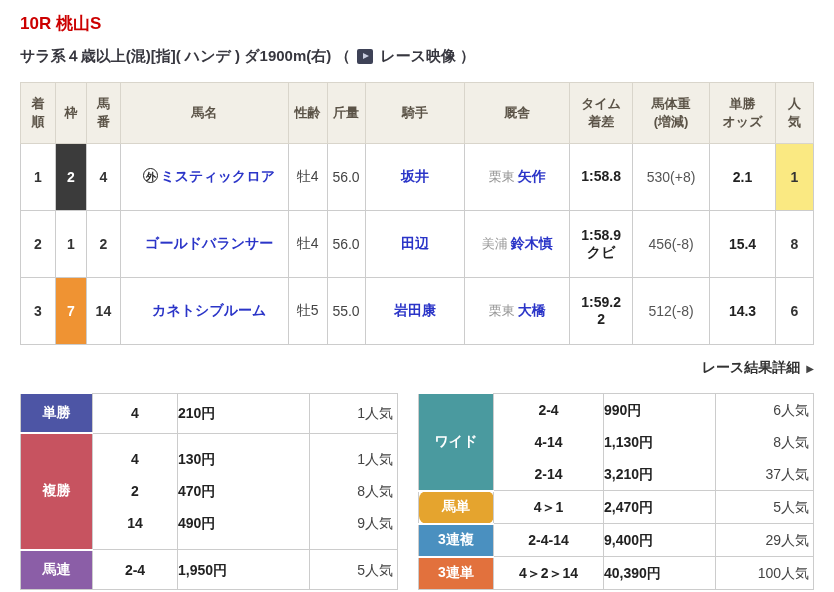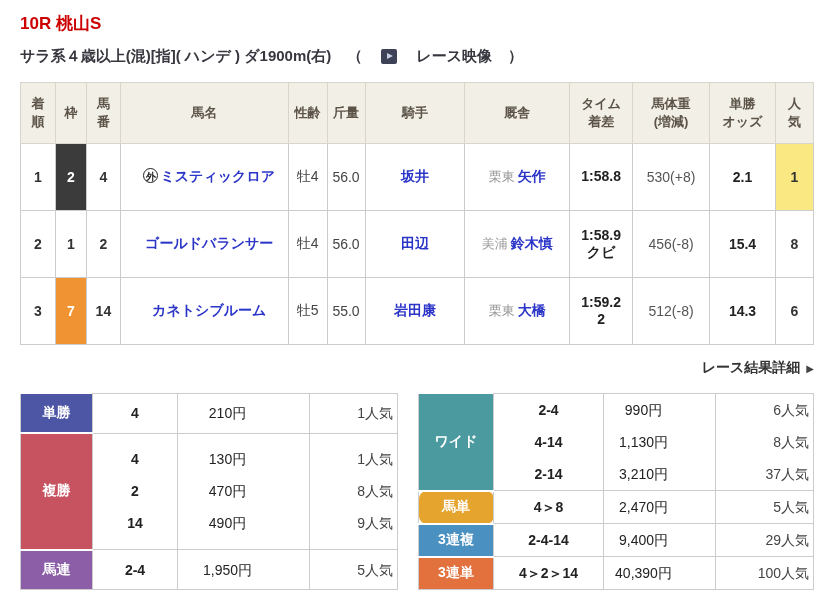--- a/index.html
+++ b/index.html
@@ -15,21 +15,21 @@
     font-size: 17px;
     font-weight: bold;
     margin-bottom: 12px;
   }
   .race-conditions {
     font-size: 15px;
     font-weight: bold;
     color: #37373f;
     display: flex;
     align-items: center;
-    gap: 16px;
+    gap: 4px;
     margin-bottom: 16px;
   }
   .vicon {
     display: inline-block;
     width: 16px; height: 15px;
     background: #3e4257;
     border-radius: 2px;
     position: relative;
     margin: 0 3px;
   }
@@ -108,21 +108,21 @@
     text-align: center;
     font-size: 14px;
     border-bottom: 2px solid #fff !important;
     border-top: 1px solid #fff !important;
   }
   table.payout.left td.plabel { width: 72px; }
   table.payout.right td.plabel { width: 75px; }
   table.payout tr:last-child td.plabel { border-bottom: 1px solid #ccc !important; }
   td.pcomb { width: 85px; text-align: center; font-weight: bold; color: #222; }
   table.payout.right td.pcomb { width: 110px; }
-  td.ppay { width: 132px; text-align: center; padding-right: 32px; font-weight: normal; color: #222; }
+  td.ppay { width: 132px; text-align: left; padding-right: 32px; font-weight: bold; color: #222; }
   table.payout.right td.ppay { width: 112px; }
   td.ppop { text-align: right; padding-right: 4px; color: #444; }
   .pline { line-height: 32px; height: 32px; }
 </style>
 </head>
 <body>
 
 <div class="race-title">10R 桃山S</div>
 
 <div class="race-conditions">
@@ -317,21 +317,21 @@
       </td>
       <td class="ppop">
         <div class="pline">6人気</div>
         <div class="pline">8人気</div>
         <div class="pline">37人気</div>
       </td>
     </tr>
     <tr>
       <td class="plabel" style="background-color: rgb(229, 164, 46); border-radius: 8px;">馬単</td>
       <td class="pcomb">
-            <div class="pline">4＞8</div>
+            <div class="pline">4＞1</div>
           </td>
       <td class="ppay">
             <div class="pline">2,470円</div>
           </td>
       <td class="ppop">
             <div class="pline">5人気</div>
           </td>
     </tr>
     <tr>
       <td class="plabel" style="background-color: rgb(74, 144, 192); margin-left: 18px;">3連複</td>

